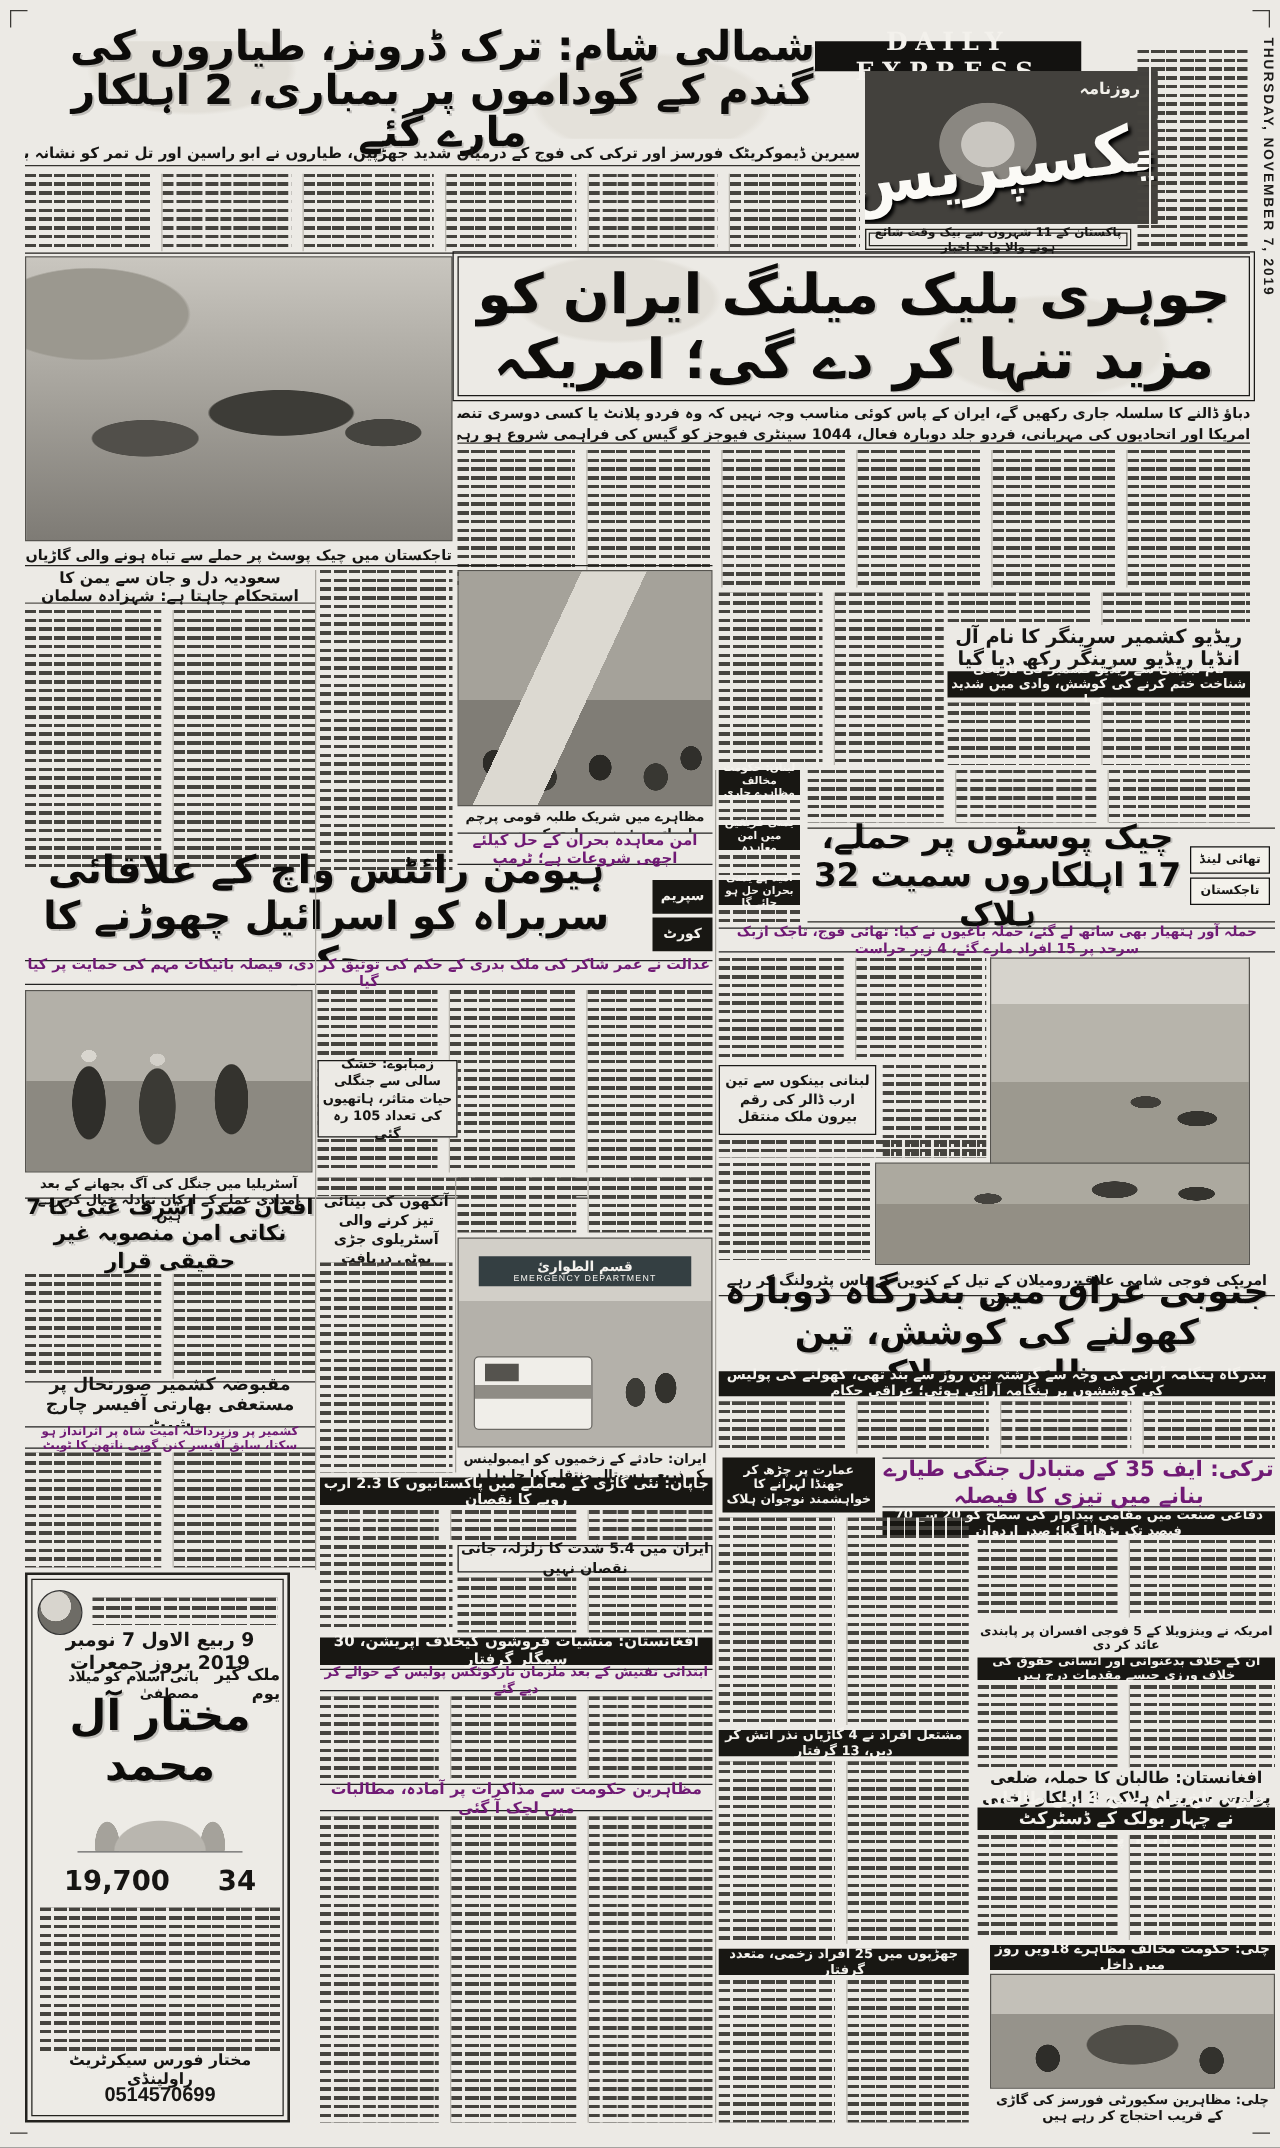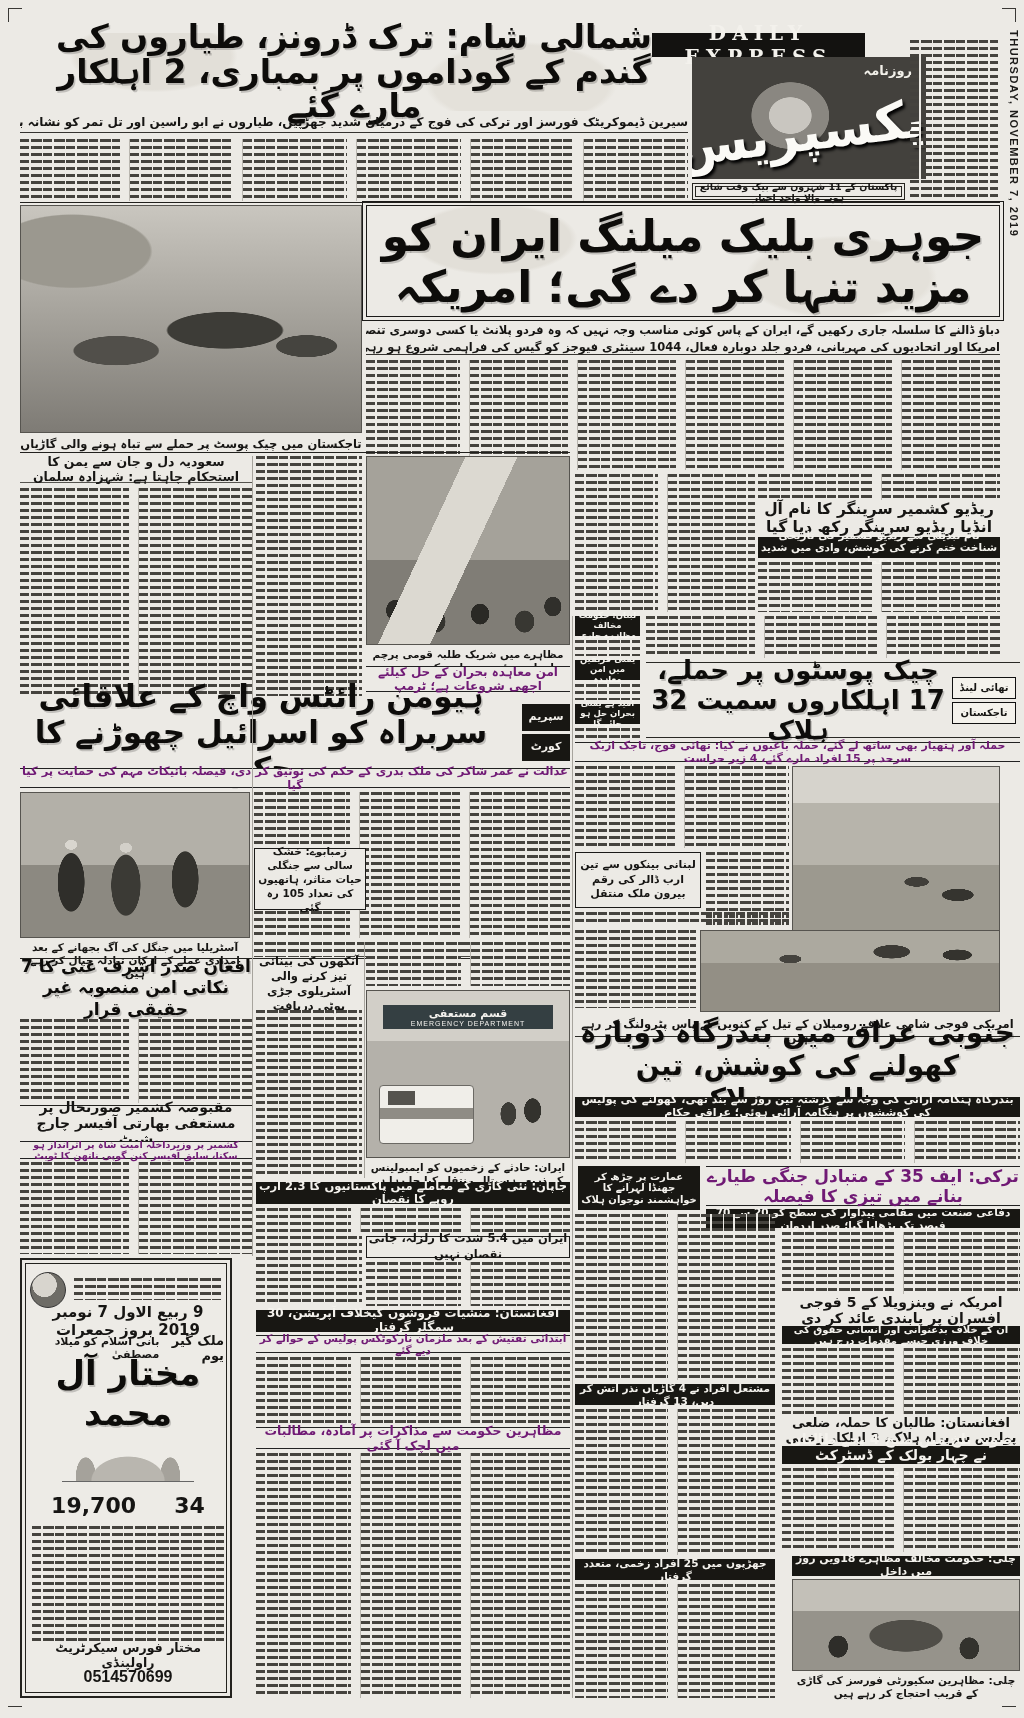--- a/index.html
+++ b/index.html
@@ -179,21 +179,21 @@
   <div class="abs bbar rtl" style="left:706px;top:1209px;width:314px;height:19px;font-size:10.5px">دفاعی صنعت میں مقامی پیداوار کی سطح کو 20 سے 70 فیصد تک بڑھایا گیا؛ صدر اردوان</div>
   <div class="abs cols" style="left:575px;top:1214px;width:200px;height:80px">
     <div class="sim"></div>
     <div class="sim"></div>
   </div>
   <div class="abs cols" style="left:782px;top:1232px;width:238px;height:62px">
     <div class="sim"></div>
     <div class="sim"></div>
   </div>
 
-  <div class="abs ctr rtl" style="left:782px;top:1297px;width:238px;height:26px;font-weight:bold;font-size:14px">امریکہ نے وینزویلا کے 5 فوجی افسران پر پابندی عائد کر دی</div>
+  <div class="abs ctr rtl" style="left:782px;top:1297px;width:238px;height:26px;font-weight:bold;font-size:10px">امریکہ نے وینزویلا کے 5 فوجی افسران پر پابندی عائد کر دی</div>
   <div class="abs bbar rtl" style="left:782px;top:1326px;width:238px;height:18px;font-size:10px">ان کے خلاف بدعنوانی اور انسانی حقوق کی خلاف ورزی جیسے مقدمات درج ہیں</div>
   <div class="abs cols" style="left:782px;top:1348px;width:238px;height:66px">
     <div class="sim"></div>
     <div class="sim"></div>
   </div>
 
   <div class="abs ctr rtl" style="left:782px;top:1417px;width:238px;height:26px;font-weight:bold;font-size:13px">افغانستان: طالبان کا حملہ، ضلعی پولیس سربراہ ہلاک، 3 اہلکار زخمی</div>
   <div class="abs bbar rtl" style="left:782px;top:1446px;width:238px;height:18px;font-size:14px">صوبہ بلخ میں صبح 4 بجے طالبان نے چہار بولک کے ڈسٹرکٹ ہیڈکوارٹرز پر حملہ کیا</div>
   <div class="abs cols" style="left:782px;top:1468px;width:238px;height:84px">
     <div class="sim"></div>
@@ -327,21 +327,21 @@
     <div class="sim"></div>
     <div class="sim"></div>
   </div>
 
   <div class="abs photo" style="left:366px;top:990px;width:204px;height:168px;background:
        radial-gradient(14px 20px at 82% 72%, #33322d 0 60%, transparent 62%),
        radial-gradient(13px 19px at 70% 74%, #3c3b36 0 60%, transparent 62%),
        linear-gradient(180deg,#d2cfc8 0 30%, #b4b1aa 30% 100%)">
     <div style="position:absolute;left:8%;top:14px;width:84%;background:#343f42;color:#f4f2ee;text-align:center;
          padding:2px 0">
-      <div style="font-size:11px;font-weight:bold" class="rtl">قسم مستعفی</div>
+      <div style="font-size:11px;font-weight:bold" class="rtl">قسم الطوارئ</div>
       <div style="font-size:7px;letter-spacing:1px;font-family:'Liberation Sans',sans-serif">EMERGENCY DEPARTMENT</div>
     </div>
     <div style="position:absolute;left:6%;bottom:8%;width:46%;height:34%;background:#f0eee9;border:1px solid #6b6964;
          border-radius:4px">
       <div style="position:absolute;left:0;top:38%;width:100%;height:20%;background:#8f8c85"></div>
       <div style="position:absolute;left:8%;top:8%;width:30%;height:26%;background:#55534e"></div>
     </div>
   </div>
   <div class="abs cap rtl" style="left:366px;top:1161px;width:204px;height:16px;font-size:10.5px">ایران: حادثے کے زخمیوں کو ایمبولینس کے ذریعے ہسپتال منتقل کیا جا رہا ہے</div>
 

